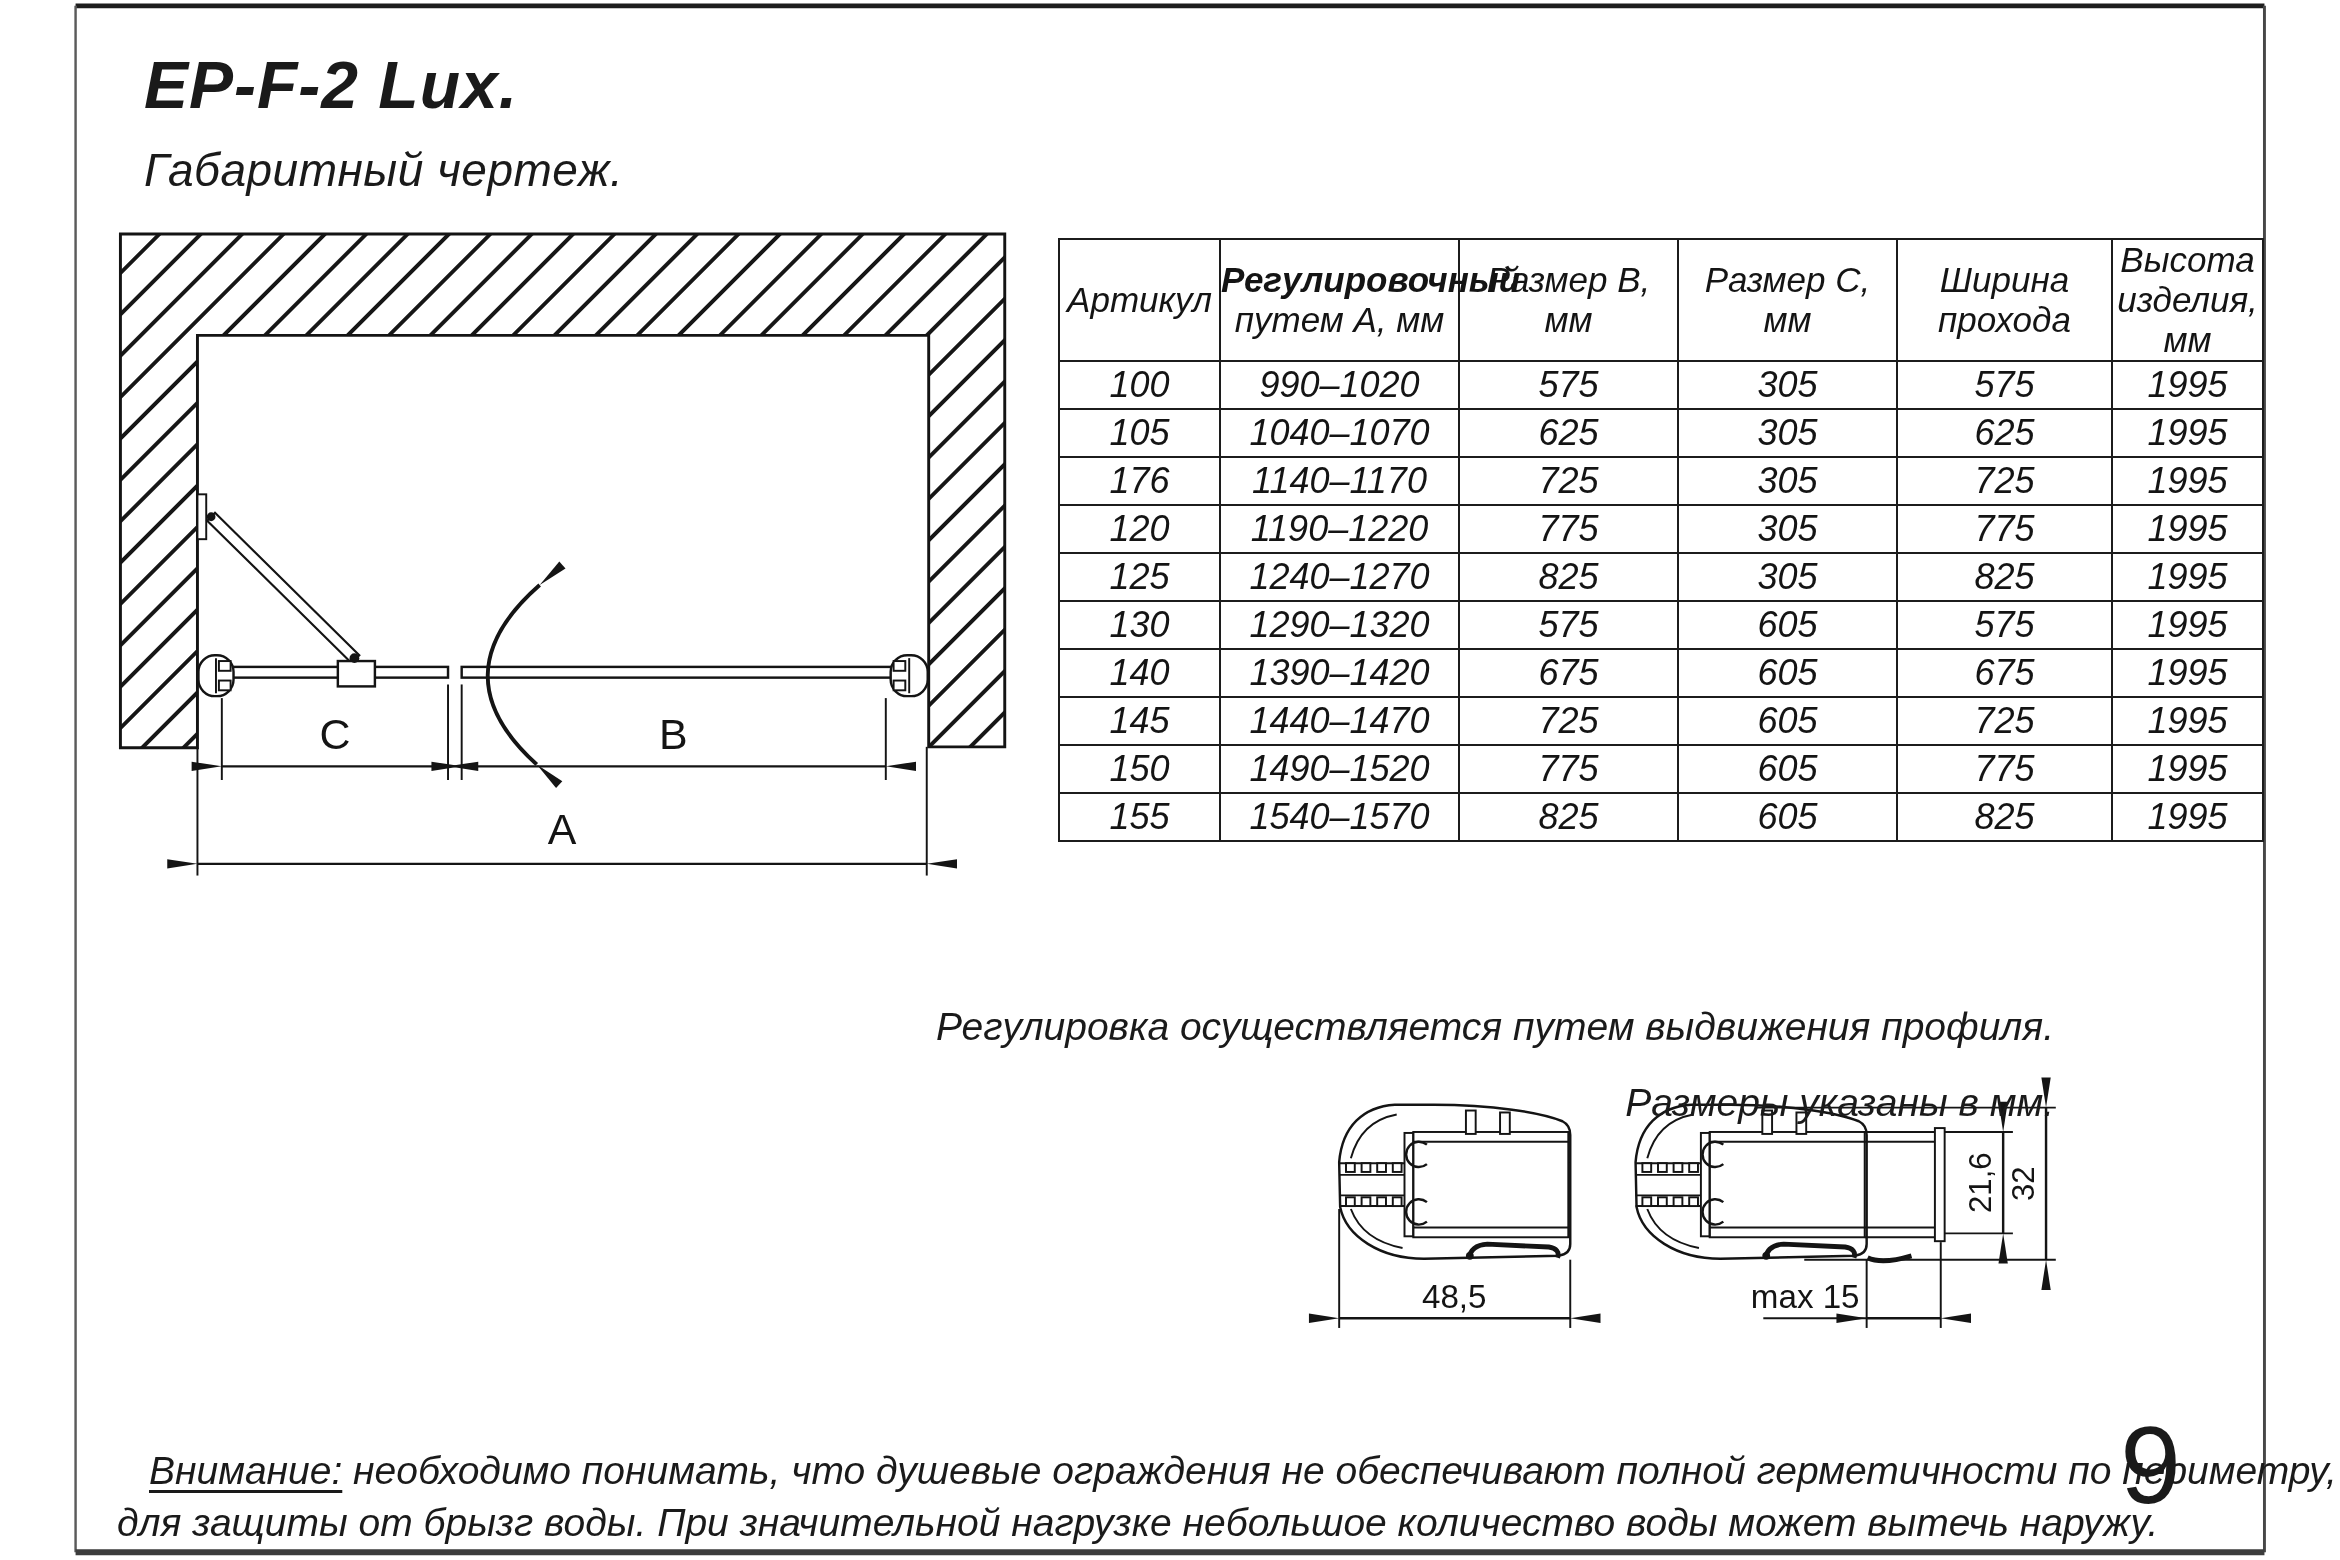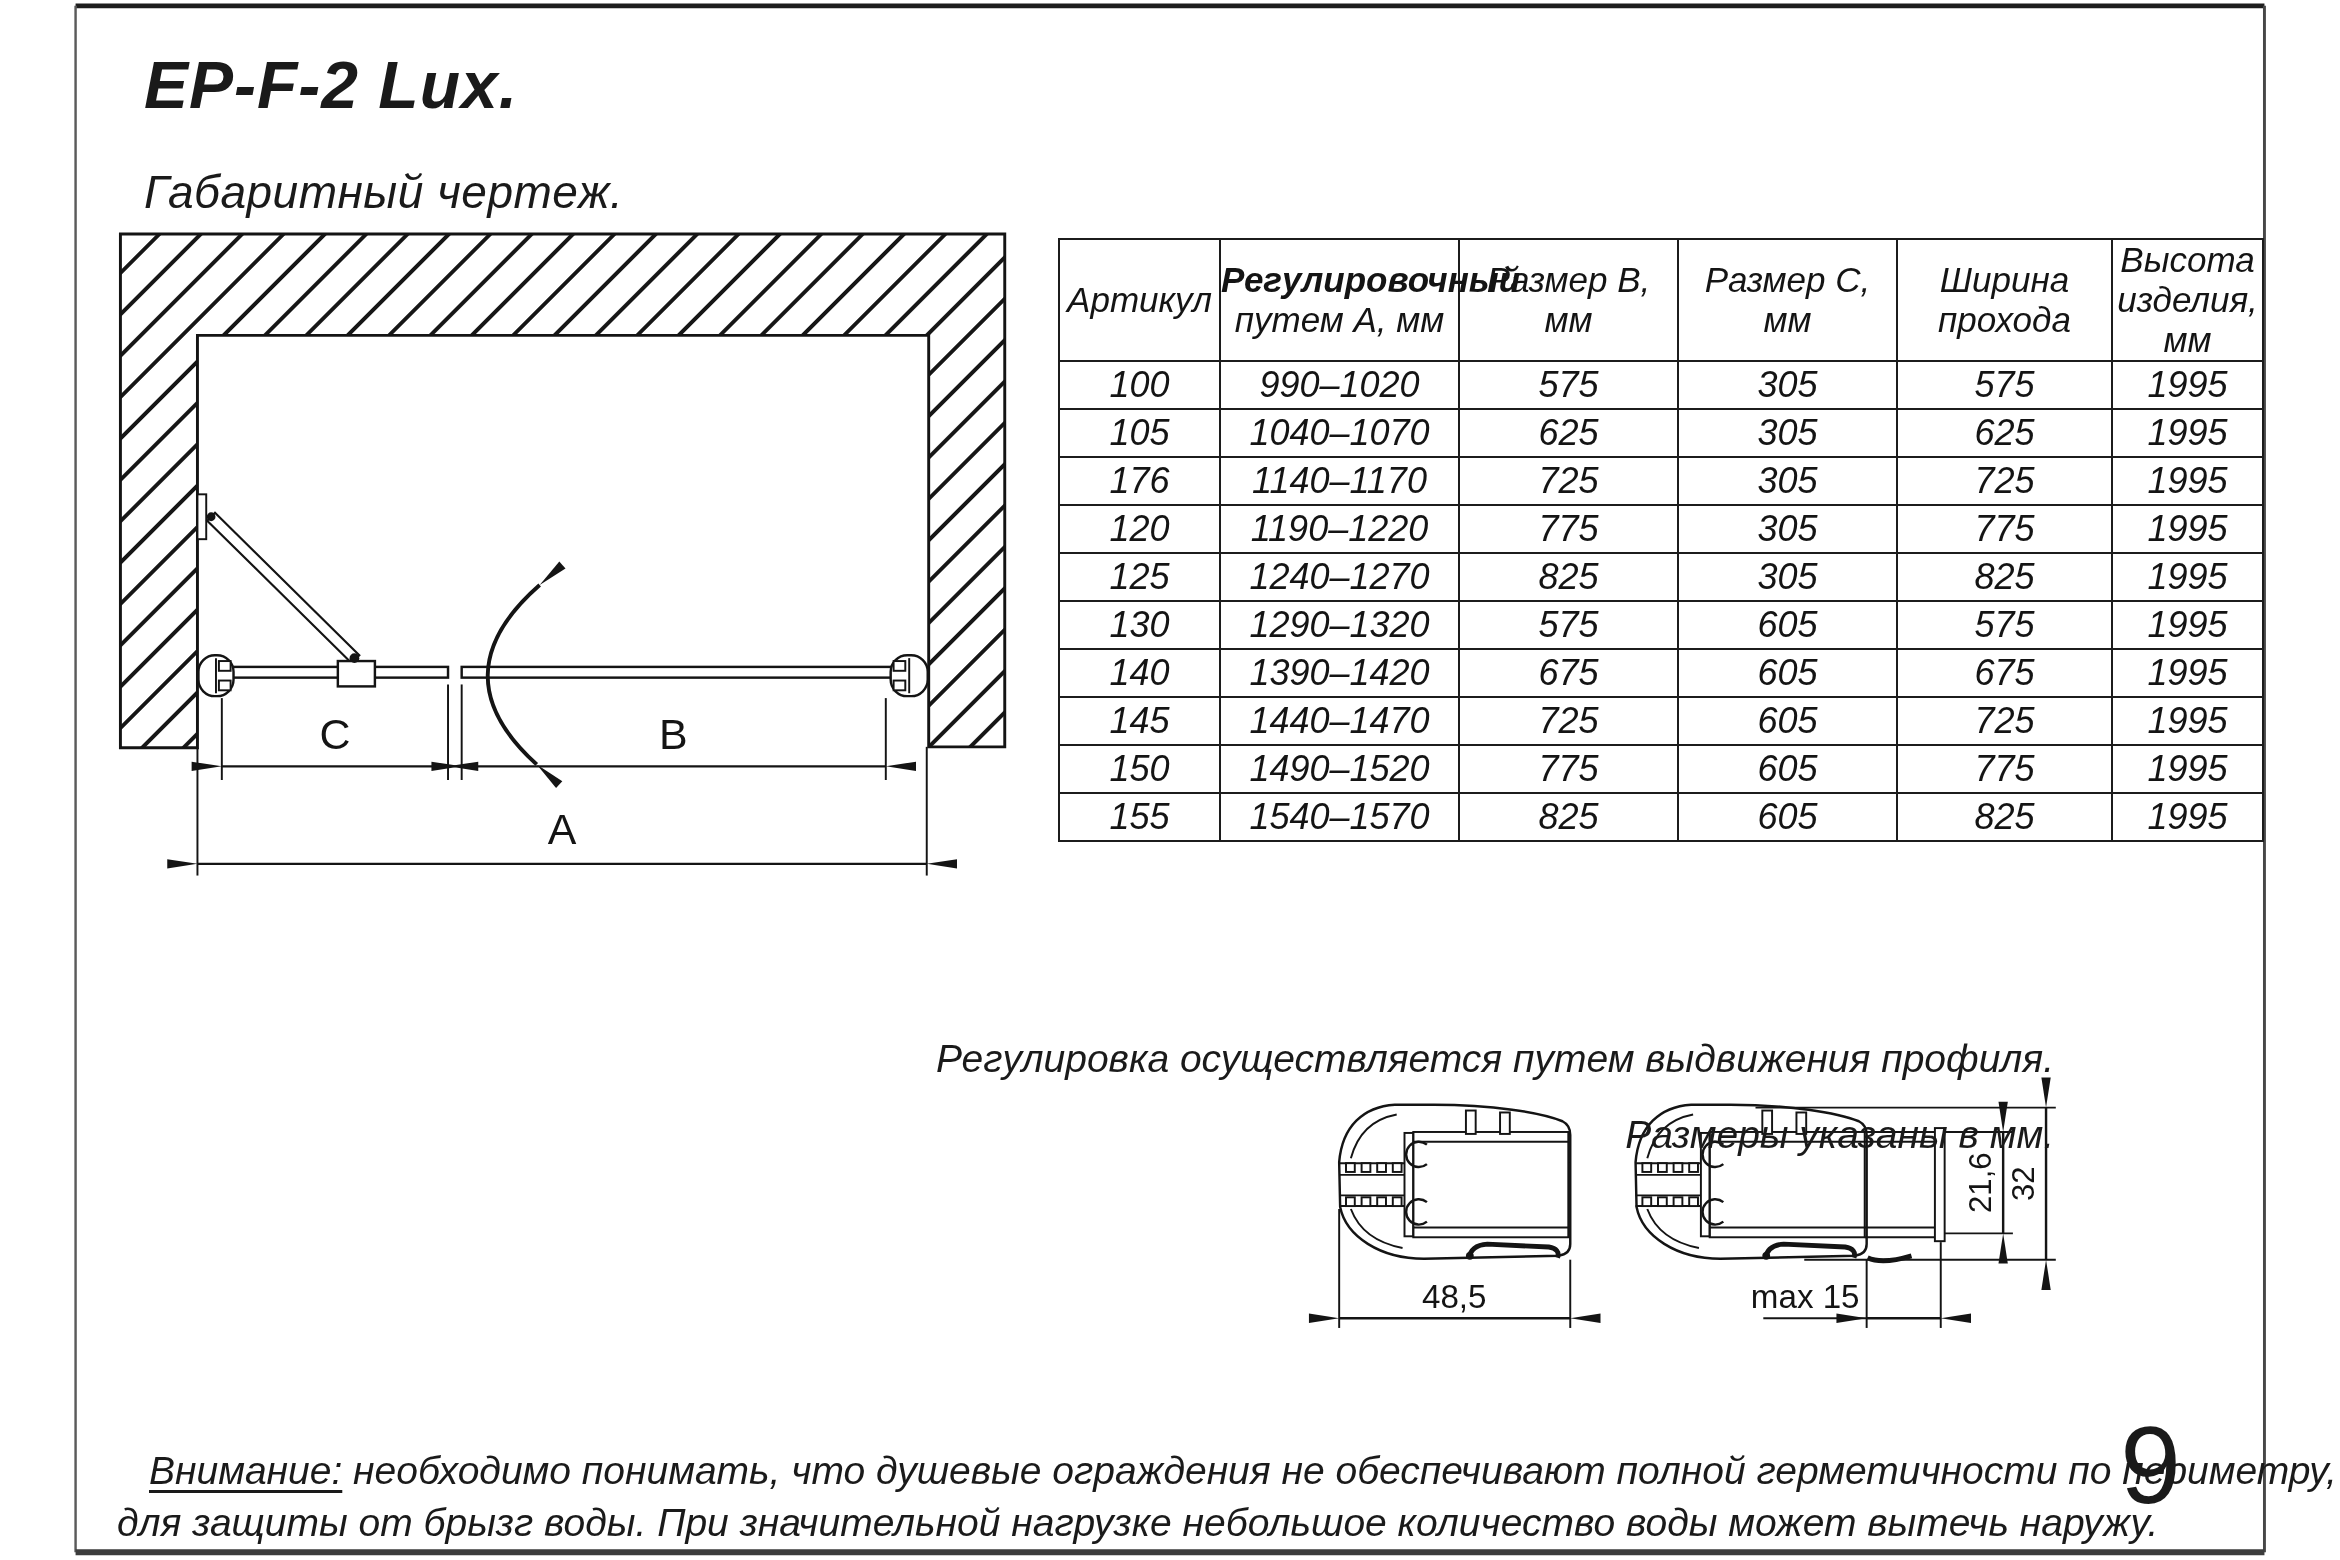--- a/index.html
+++ b/index.html
@@ -7,36 +7,36 @@
     width:2341px;height:1560px;position:relative;overflow:hidden;
     background:#ffffff;color:#1a1a1a;
     font-family:"Liberation Sans", sans-serif;
   }
   #art{position:absolute;left:0;top:0;}
   .title-wrap{
     position:absolute;left:144px;top:47px;
     display:flex;align-items:baseline;gap:19.5px;white-space:nowrap;flex-direction:column;
   }
   .title-model{font-style:italic;font-size:66px;letter-spacing:1px;font-weight:600;}
-  .title-sub{font-style:italic;font-size:46px;letter-spacing:0.5px;font-weight:500;margin-top:22px;}
+  .title-sub{font-style:italic;font-size:46px;letter-spacing:0.5px;font-weight:500;}
   table.dims{
     position:absolute;left:1058px;top:238px;
     width:1204px;border-collapse:collapse;table-layout:fixed;
     font-style:italic;color:#141414;
   }
   table.dims th, table.dims td{
     border:2px solid #1c1c1c;text-align:center;vertical-align:middle;
     padding:0;
   }
   table.dims thead th{height:101px;font-size:35px;font-weight:500;line-height:1.14;}
   table.dims thead .hl{display:block;}
   table.dims thead .hl.bold{font-weight:bold;}
   table.dims tbody td{height:46px;font-size:36px;font-weight:500;}
   .notes{
-    position:absolute;right:287px;top:1021px;text-align:right;
+    position:absolute;right:287px;top:989px;text-align:right;
     font-style:italic;font-size:39px;line-height:76px;white-space:nowrap;margin-left:40px;
   }
   .warning{
     position:absolute;left:117px;top:1445px;
     font-style:italic;font-size:39px;line-height:52px;white-space:nowrap;
   }
   .warning .u{text-decoration:underline;text-underline-offset:5.9px;margin-left:32px;}
   .page-num{
     position:absolute;left:2097px;top:1402px;width:107px;text-align:center;
     font-size:109px;font-weight:500;

